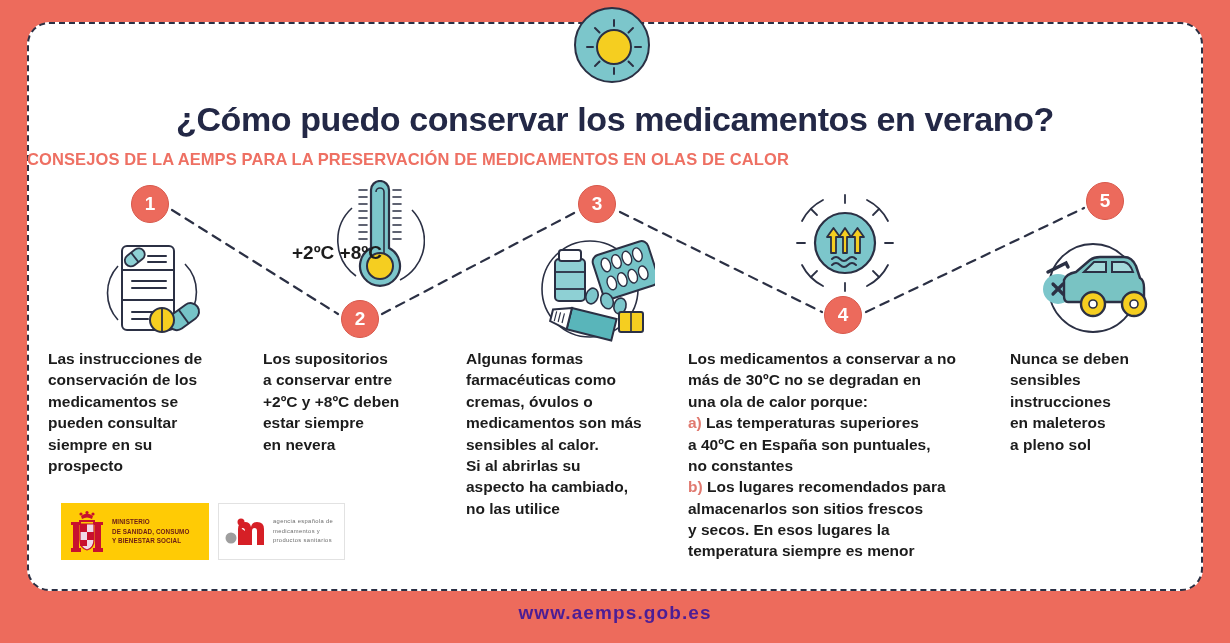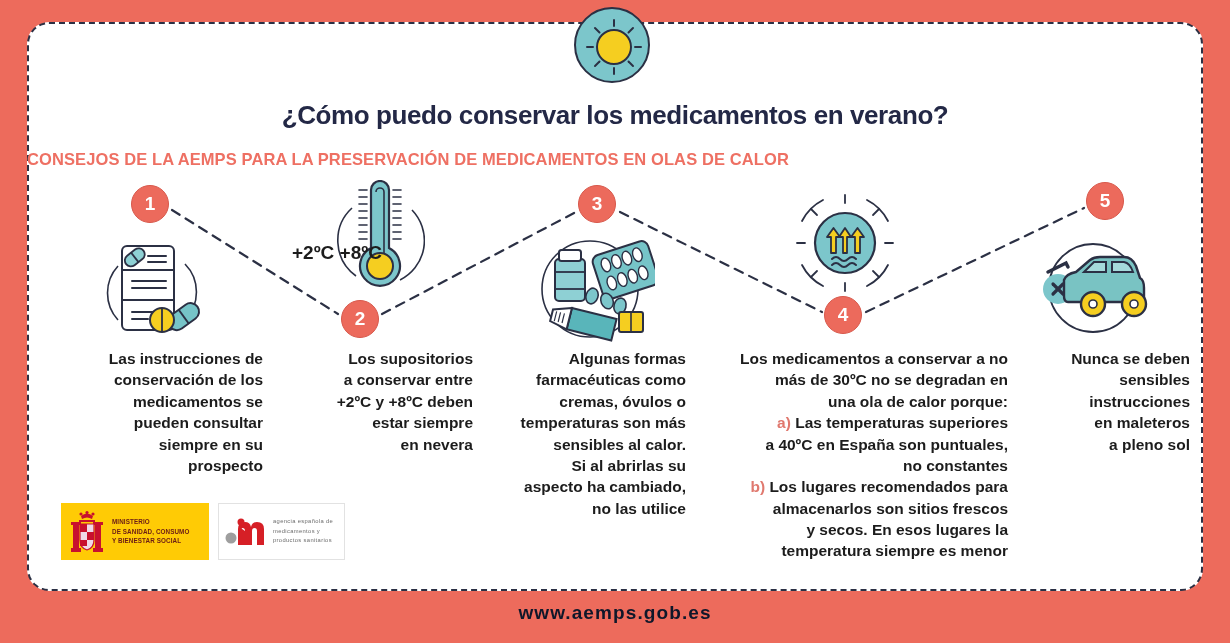--- a/index.html
+++ b/index.html
@@ -32,21 +32,21 @@
     background: #7CC6CB;
     border: 2.5px solid #2b3044;
     z-index: 30;
   }
   .sun-badge svg { display: block; width: 76px; height: 76px; }
   
   .title {
     position: absolute;
     left: 0; top: 78px; width: 1176px;
     text-align: center;
-    font-size: 26px;
+    font-size: 34px;
     font-weight: bold;
     color: #232846;
     letter-spacing: -0.4px;
     white-space: nowrap;
   }
   .subtitle {
     position: absolute;
     left: 0; top: 128px; width: 1176px;
     text-align: left;
     font-size: 16.5px;
@@ -80,21 +80,21 @@
   .b1 { left: 131px; top: 185px; }
   .b2 { left: 341px; top: 300px; }
   .b3 { left: 578px; top: 185px; }
   .b4 { left: 824px; top: 296px; }
   .b5 { left: 1086px; top: 182px; }
   
   .icon-art { position: absolute; z-index: 10; }
   
   .col {
     position: absolute;
-    text-align: right;
+    text-align: left;
     color: #1c1c1c;
     font-size: 15.5px;
     line-height: 1.38;
     font-weight: bold;
     z-index: 12;
   }
   .col .ln { display: block; white-space: nowrap; }
   .marker { color: #E0796F; }
   
   .logo-min {
@@ -120,21 +120,21 @@
   .aemps-mark { width: 44px; height: 30px; margin-left: 6px; flex: none; }
   .aemps-text {
     font-size: 5.8px; color: #6c6c6c; line-height: 1.7;
     margin-left: 4px; letter-spacing: 0.35px;
   }
   
   .footer {
     position: absolute;
     left: 0; top: 602px; width: 1230px;
     text-align: center;
-    color: #0f172a;
+    color: #4c1d95;
     font-size: 19px;
     font-weight: bold;
     letter-spacing: 1.1px;
   }
   .thermo-label {
     position: absolute;
     left: 292px; top: 228px;
     font-size: 19px; font-weight: bold; color: #1c1c1c;
     line-height: 1.12; text-align: left; z-index: 12; margin-top: 14px;
   }
@@ -338,21 +338,21 @@
     <span class="ln">a conservar entre</span>
     <span class="ln">+2ºC y +8ºC deben</span>
     <span class="ln">estar siempre</span>
     <span class="ln">en nevera</span>
   </div>
 
   <div class="col" style="left:466px; top:348px; width:220px;">
     <span class="ln">Algunas formas</span>
     <span class="ln">farmacéuticas como</span>
     <span class="ln">cremas, óvulos o</span>
-    <span class="ln">temperaturas son más</span>
+    <span class="ln">medicamentos son más</span>
     <span class="ln">sensibles al calor.</span>
     <span class="ln">Si al abrirlas su</span>
     <span class="ln">aspecto ha cambiado,</span>
     <span class="ln">no las utilice</span>
   </div>
 
   <div class="col" style="left:688px; top:348px; width:320px;">
     <span class="ln">Los medicamentos a conservar a no</span>
     <span class="ln">más de 30ºC no se degradan en</span>
     <span class="ln">una ola de calor porque:</span>

